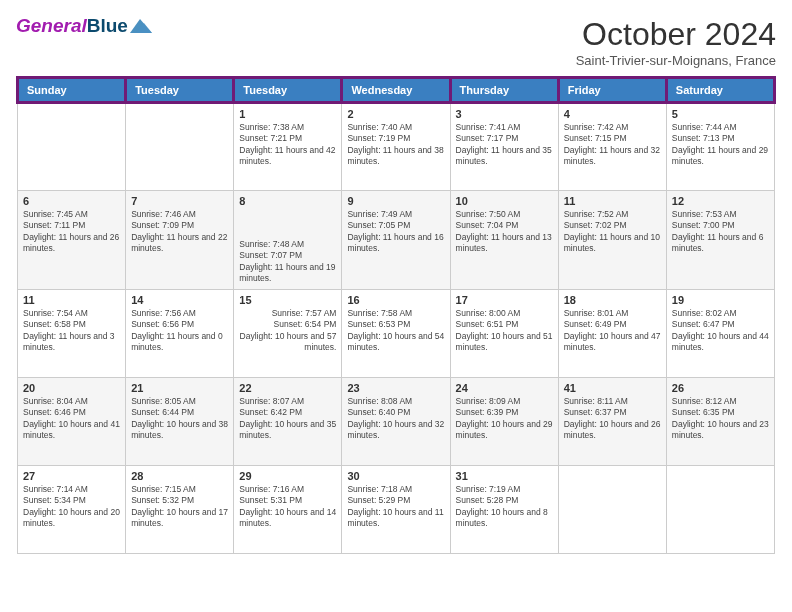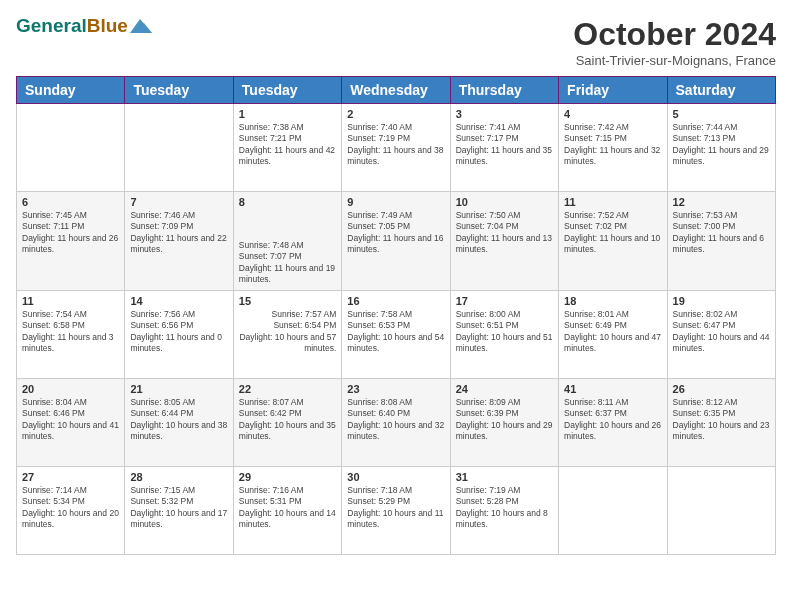--- a/index.html
+++ b/index.html
@@ -18,39 +18,39 @@
     }
     .logo {
       display: flex;
       flex-direction: column;
       align-items: flex-start;
     }
     .title-block { text-align: right; }
     .month-title {
       font-size: 32px;
       color: #333;
-      font-weight: bold;
+      font-weight: normal;
     }
     .subtitle {
       font-size: 13px;
       color: #555;
     }
     table {
       width: 100%;
       border-collapse: collapse;
       table-layout: fixed;
     }
     thead tr th {
       background-color: #3a7fc1;
       color: #fff;
-      font-size: 14px;
+      font-size: 11px;
       font-weight: bold;
       padding: 5px 8px;
       text-align: left;
-      border: 1px solid #701a75;
+      border: 3px solid #701a75;
     }
     tbody tr td {
       border: 1px solid #ccc;
       vertical-align: top;
       padding: 4px 5px;
       font-size: 9px;
       color: #333;
       height: 88px;
     }
     tbody tr:nth-child(even) td {
@@ -71,21 +71,21 @@
       color: #444;
     }
   </style>
 </head>
 <body>
 
 <div class="header">
   <div class="logo">
     <div style="display:flex;align-items:center;gap:2px;">
       <div style="font-size:19px;font-weight:bold;color:#333;line-height:1;">
-        <span style="color:#0f766e;">General</span><span style="color:#a16207;margin-top:40px;">Blue</span>
+        <span style="color:#a21caf;font-style:italic;">General</span><span style="color:#0c4a6e;margin-top:40px;">Blue</span>
       </div>
       <svg width="22" height="14" viewBox="0 0 22 14">
         <polygon points="0,14 10,0 22,14" fill="#2a7db5" opacity="0.85"></polygon>
         <polygon points="6,14 14,4 22,14" fill="#4a90c4" opacity="0.7"></polygon>
       </svg>
     </div>
   </div>
   <div class="title-block">
     <div class="month-title">October 2024</div>
     <div class="subtitle">Saint-Trivier-sur-Moignans, France</div>

